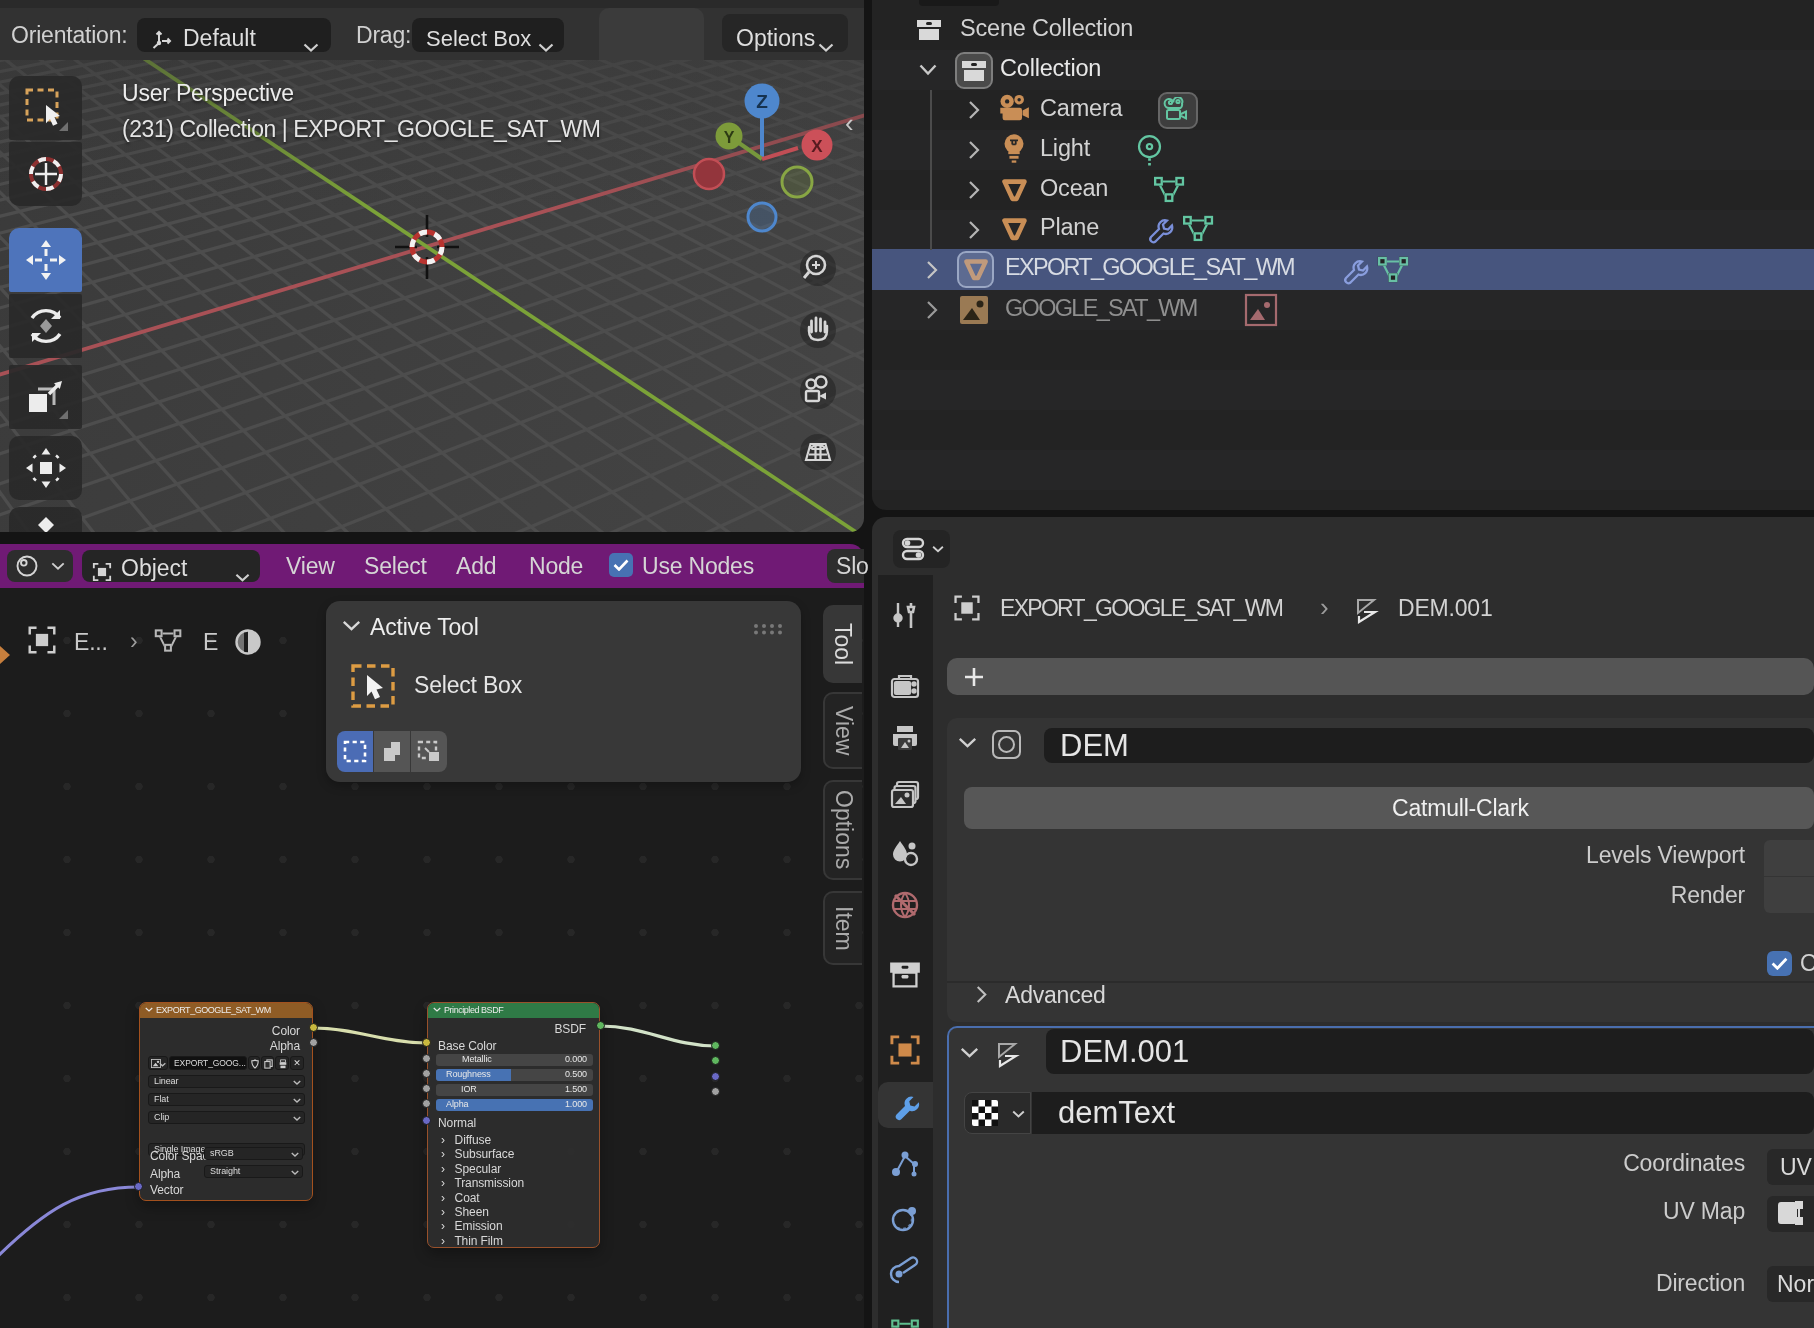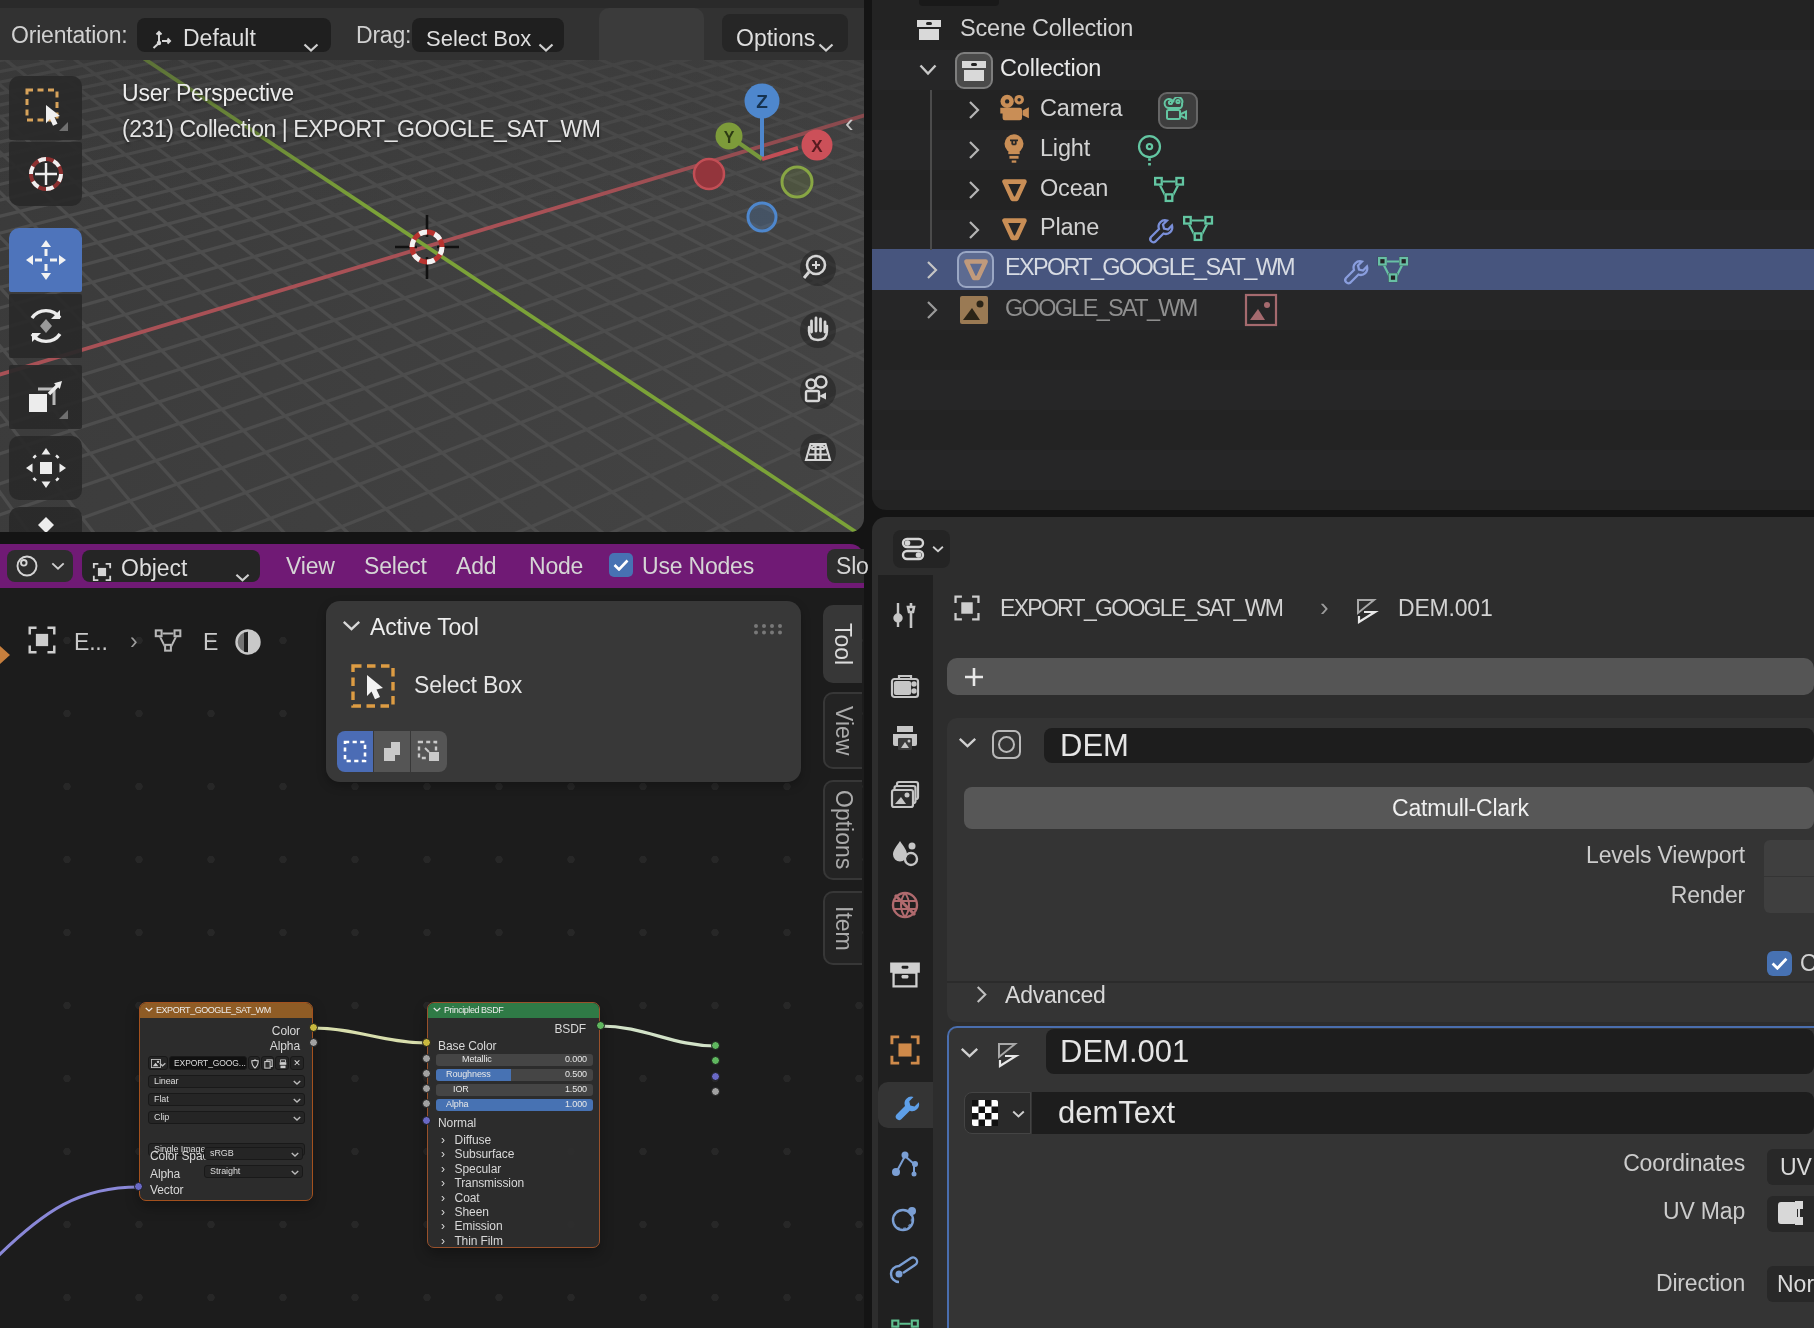--- a/index.html
+++ b/index.html
@@ -618,21 +618,21 @@
 <div class="dot" style="left:134px;top:638px;background:#6968c5"></div>
 
 <div class="node" style="left:427px;top:458px;width:173px;height:246px;background:rgba(45,45,45,.95);border:1.5px solid #99512b;box-shadow:0 6px 14px rgba(0,0,0,.3)">
 <div class="nhead" style="background:#2f7a46"><svg style="margin:0 3px 1px 5px" width="8" height="5" viewBox="0 0 16 9" fill="none" stroke="#e8e8e8" stroke-width="2.4">
           <path d="M1.5 1.5L8 7.5L14.5 1.5"></path>
         </svg>Principled BSDF</div>
 <div class="nlab" style="right:13px;top:19px">BSDF</div>
 <div class="nlab" style="left:10px;top:36px">Base Color</div>
 <div class="slider" style="left:8px;top:51px;width:157px;height:12px"><span style="margin-left:26px">Metallic</span><span style="position:absolute;right:6px">0.000</span></div>
 <div class="slider" style="left:8px;top:66px;width:157px;height:12px"><span class="abs" style="left:0;top:0;width:48%;height:12px;background:#4772b3"></span><span style="margin-left:10px;position:relative">Roughness</span><span style="position:absolute;right:6px">0.500</span></div>
-<div class="slider" style="left:8px;top:81px;width:157px;height:12px"><span style="margin-left:17px">IOR</span><span style="position:absolute;right:6px">1.500</span></div>
+<div class="slider" style="left:8px;top:81px;width:157px;height:12px"><span style="margin-left:25px">IOR</span><span style="position:absolute;right:6px">1.500</span></div>
 <div class="slider" style="left:8px;top:96px;width:157px;height:12px;background:#4772b3"><span style="margin-left:10px">Alpha</span><span style="position:absolute;right:6px">1.000</span></div>
 <div class="nlab" style="left:10px;top:113px">Normal</div>
 <div class="nlab" style="left:13px;top:130px">›&nbsp;&nbsp; Diffuse</div>
 <div class="nlab" style="left:13px;top:144px">›&nbsp;&nbsp; Subsurface</div>
 <div class="nlab" style="left:13px;top:159px">›&nbsp;&nbsp; Specular</div>
 <div class="nlab" style="left:13px;top:173px">›&nbsp;&nbsp; Transmission</div>
 <div class="nlab" style="left:13px;top:188px">›&nbsp;&nbsp; Coat</div>
 <div class="nlab" style="left:13px;top:202px">›&nbsp;&nbsp; Sheen</div>
 <div class="nlab" style="left:13px;top:216px">›&nbsp;&nbsp; Emission</div>
 <div class="nlab" style="left:13px;top:231px">›&nbsp;&nbsp; Thin Film</div>

